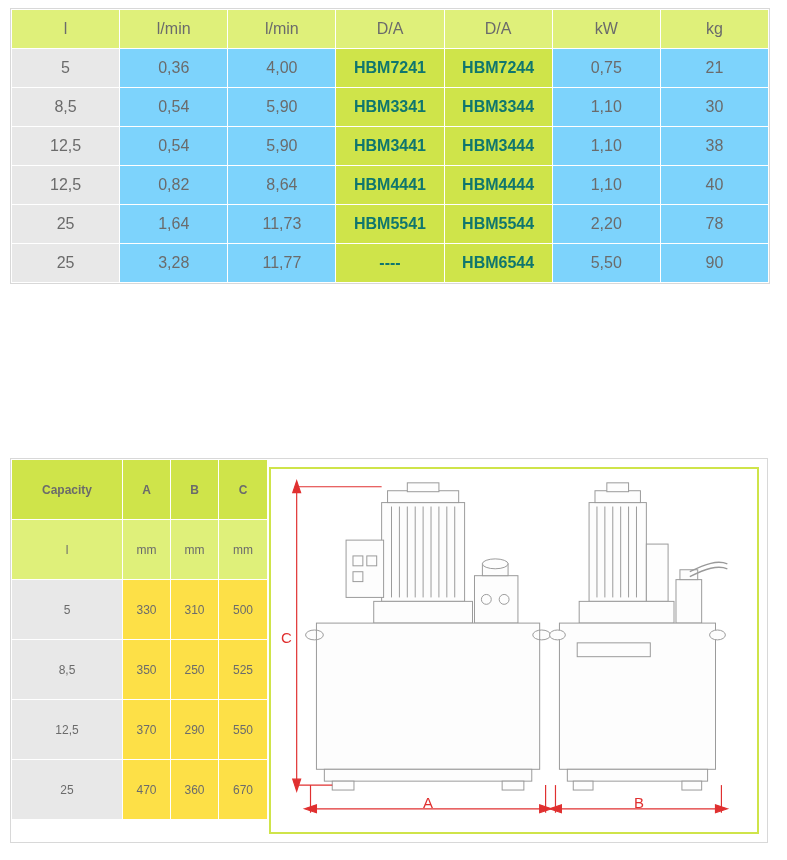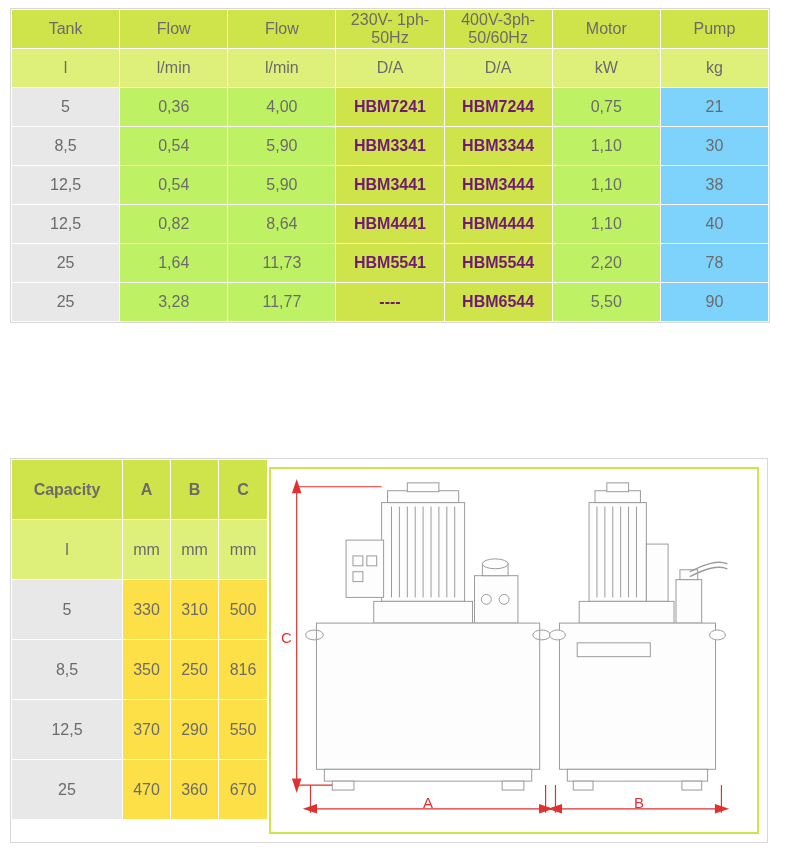--- a/index.html
+++ b/index.html
@@ -44,34 +44,34 @@
     font-size: 16px;
     color: #5e5e5e;
   }
   .hdr-unit td {
     background: #dff07a;
     font-size: 15px;
     color: #6b6b6b;
     height: 32px;
   }
   tr.body-row td {
-    background: #bef264;
+    background: #7dd3fc;
     height: 38px;
     font-size: 16px;
   }
   tr.body-row td.sizecol {
     background: #e8e8e8;
   }
   tr.body-row td.weightcol {
     background: #7dd3fc;
   }
   tr.body-row td.model {
     background: #cfe44a;
     font-weight: bold;
-    color: #701a75;
+    color: #0f766e;
   }
   .spec-outer {
     border: 1px solid #d8d8d8;
   }
 
   
   .cap-wrap {
     position: absolute;
     left: 10px;
     top: 458px;
@@ -87,21 +87,21 @@
   }
   table.cap {
     border-collapse: collapse;
     width: 100%;
     table-layout: fixed;
   }
   table.cap td {
     border: 1px solid #ffffff;
     text-align: center;
     vertical-align: middle;
-    font-size: 16px;
+    font-size: 12px;
     color: #6b6b6b;
     height: 59px;
     padding: 0;
   }
   .cap-hdr td {
     background: #cfe44a;
     font-weight: bold;
     color: #5e5e5e;
     height: 62px;
   }
@@ -134,29 +134,20 @@
     color: #e03030;
     font-family: "Liberation Sans", sans-serif;
   }
 </style>
 </head>
 <body>
 
 <div class="spec-wrap spec-outer">
   <table class="spec">
     <tbody>
-      <tr class="hdr-main">
-        <td>Tank</td>
-        <td>Flow</td>
-        <td>Flow</td>
-        <td>230V- 1ph- 50Hz</td>
-        <td>400V-3ph-50/60Hz</td>
-        <td>Motor</td>
-        <td>Pump</td>
-      </tr>
       <tr class="hdr-unit">
         <td>l</td>
         <td>l/min</td>
         <td>l/min</td>
         <td>D/A</td>
         <td>D/A</td>
         <td>kW</td>
         <td>kg</td>
       </tr>
 
@@ -238,21 +229,21 @@
         <tr class="cap-row">
           <td class="capcol">5</td>
           <td>330</td>
           <td>310</td>
           <td>500</td>
         </tr>
         <tr class="cap-row">
           <td class="capcol">8,5</td>
           <td>350</td>
           <td>250</td>
-          <td>816</td>
+          <td>525</td>
         </tr>
         <tr class="cap-row">
           <td class="capcol">12,5</td>
           <td>370</td>
           <td>290</td>
           <td>550</td>
         </tr>
         <tr class="cap-row">
           <td class="capcol">25</td>
           <td>470</td>

